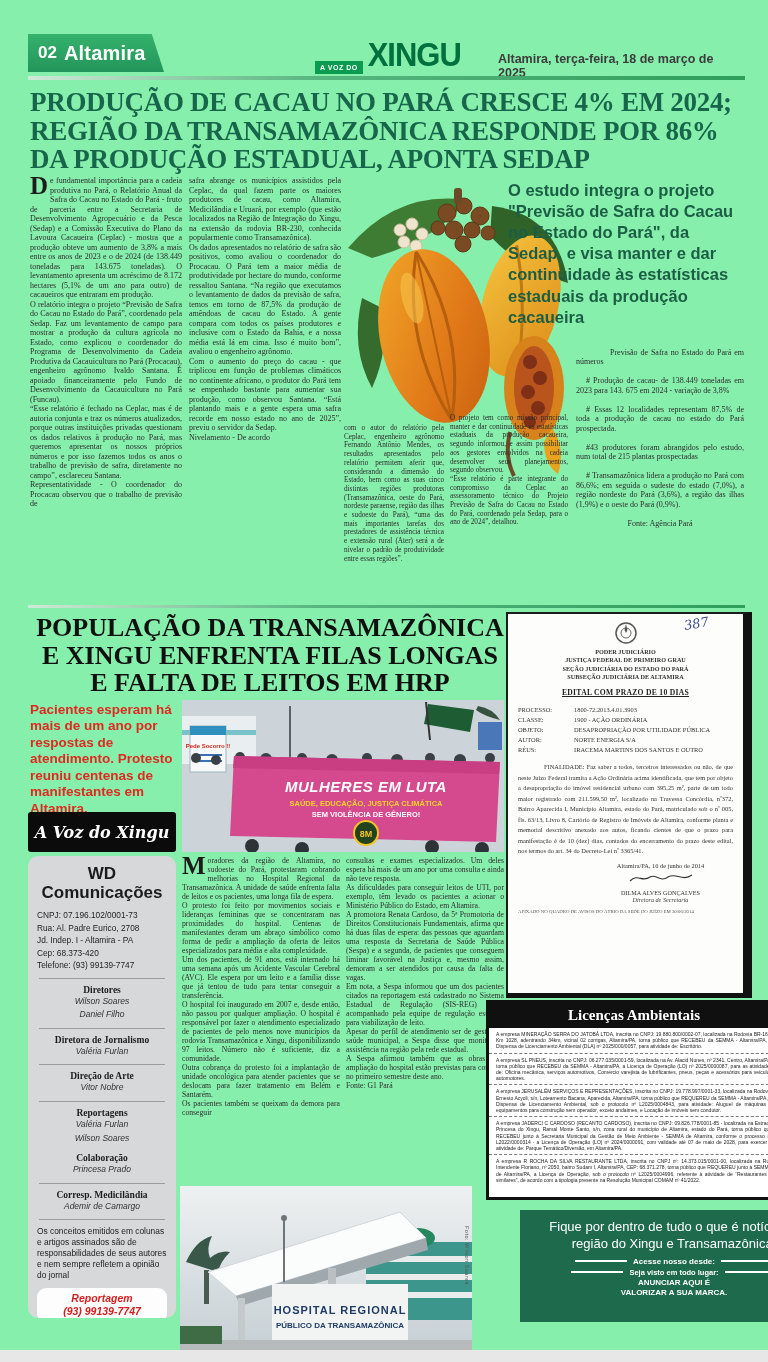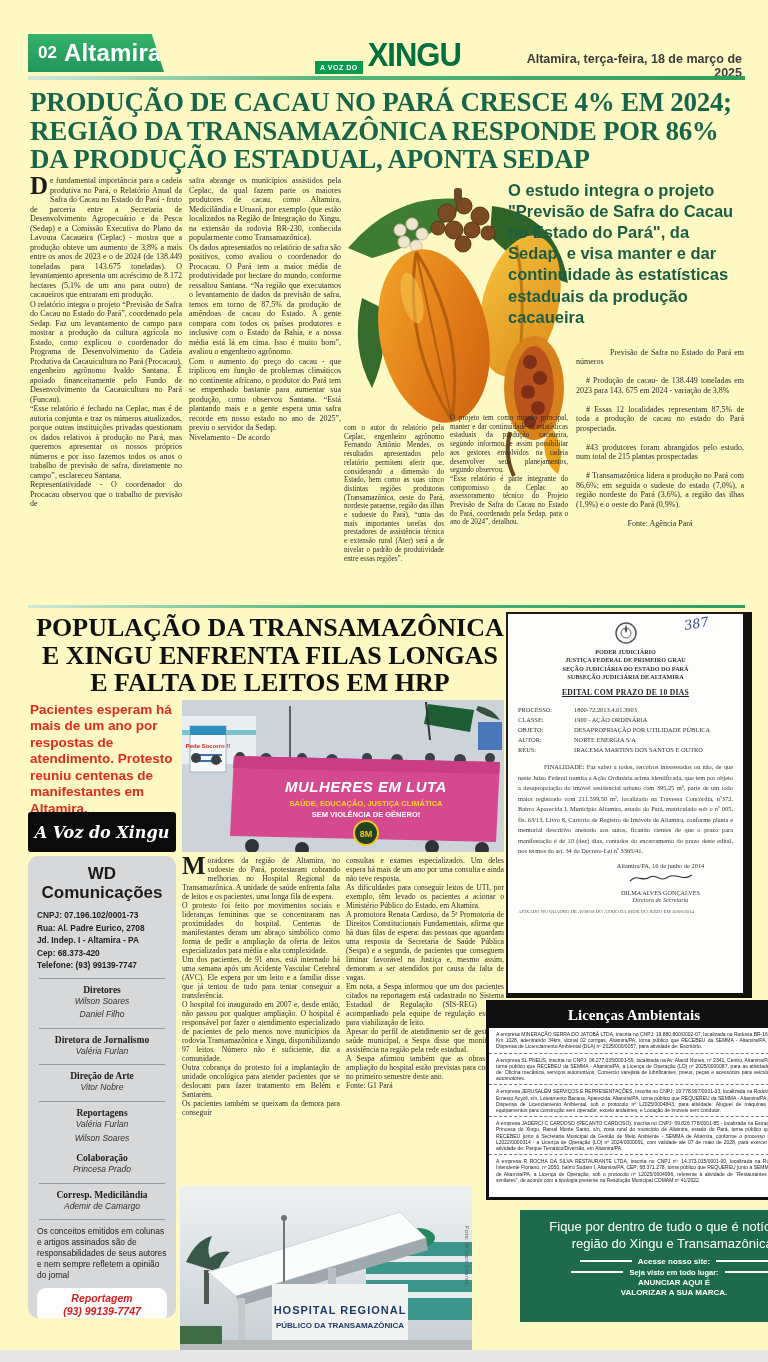--- a/index.html
+++ b/index.html
@@ -1,44 +1,44 @@
 <!DOCTYPE html>
 <html><head>
 <meta charset="utf-8">
 <style>
   * { margin:0; padding:0; box-sizing:border-box; }
   html,body { background:#888; }
   .page {
     position:relative; width:768px; height:1362px; margin:0 auto;
-    background:#fef9c3; overflow:hidden;
+    background:#86efac; overflow:hidden;
     font-family:"Liberation Serif", serif; color:#222;
   }
   .abs { position:absolute; }
 
   
   .badge {
     left:28px; top:34px; width:136px; height:38px;
     background:linear-gradient(180deg,#36b26c,#22955a);
     clip-path:polygon(0 0,91% 0,100% 100%,0 100%);
     display:flex; align-items:center; gap:7px; padding-left:10px;
     font-family:"Liberation Sans",sans-serif; color:#fff;
   }
   .badge .num { font-size:17px; font-weight:800; }
-  .badge .sec { font-size:24px; font-weight:700; letter-spacing:.2px; }
+  .badge .sec { font-size:20px; font-weight:700; letter-spacing:.2px; }
   .masthead { left:288px; top:40px; width:200px; height:34px; display:flex; align-items:flex-end; justify-content:center; gap:5px; }
   .masthead .pre {
     background:#0a9a50; color:#fff; font-family:"Liberation Sans",sans-serif;
     font-size:7px; font-weight:800; padding:3px 5px; letter-spacing:.5px;
   }
   .masthead .name {
     font-family:"Liberation Sans",sans-serif; font-size:31px; font-weight:800;
     color:#00713e; letter-spacing:-1px; transform:scaleY(1.05);
   }
   .dateline {
-    left:498px; top:52px; width:244px; text-align:right;
+    left:498px; top:52px; width:244px; 
     font-family:"Liberation Sans",sans-serif; font-size:12.5px; font-weight:600; color:#3c3c3c;
   }
   .greenrule { height:4px; background:linear-gradient(90deg,#cfe9d8,#57b67f 40%,#2e9e5b); }
 
   
   .headline1 {
     left:30px; top:88px; width:708px; text-align:left;
     font-size:27px; line-height:1.06; font-weight:700; color:#17654a;
     white-space:pre-line; letter-spacing:-0.3px;
   }
@@ -74,21 +74,21 @@
     left:28px; top:812px; width:148px; height:40px; background:#0b0b0b; border-radius:3px;
     display:flex; align-items:center; justify-content:center;
     color:#fff; font-family:"DejaVu Serif",serif; font-style:italic; font-weight:700; font-size:16px;
   }
   .expediente {
     left:28px; top:856px; width:148px; height:462px;
     background:#d7d8da; border-radius:10px; padding:9px 9px 6px 9px;
     font-family:"Liberation Sans",sans-serif; overflow:hidden;
   }
   .expediente .company { text-align:center; font-size:17px; font-weight:800; line-height:1.1; color:#1b1b1b; white-space:pre-line; }
-  .expediente .info { margin-top:7px; font-size:8.3px; font-weight:700; line-height:1.5; color:#222; white-space:pre-line; }
+  .expediente .info { margin-top:7px; font-size:8.3px; font-weight:400; line-height:1.5; color:#222; white-space:pre-line; }
   .exp-div { border-top:1.5px solid #9a9b9e; margin:6px 2px; }
   .role-title { text-align:center; font-family:"Liberation Serif",serif; font-weight:700; font-size:9.5px; color:#1c1c1c; }
   .role-names { text-align:center; font-style:italic; font-size:8.5px; line-height:1.6; color:#333; white-space:pre-line; }
   .disclaimer { font-size:8.4px; line-height:1.3; color:#222; margin-top:2px; }
   .pill {
     background:#fdfdfd; border-radius:9px; margin-top:7px; padding:4px 2px;
     text-align:center; font-style:italic; font-weight:800; color:#d61f1f; font-size:10.5px; line-height:1.25;
   }
 
   
@@ -439,21 +439,21 @@
     <div class="notice">A empresa SL PNEUS, inscrita no CNPJ: 06.277.035/0001-59, localizada na Av. Alacid Nunes, nº 2341, Centro, Altamira/PA, torna público que RECEBEU da SEMMA - Altamira/PA, a Licença de Operação (LO) nº 2025/0000087, para as atividades de: Oficina mecânica, serviços automotivos, Comércio varejista de lubrificantes, pneus, peças e acessórios para veículos automotores.</div>
     <div class="notice">A empresa JERUSALÉM SERVIÇOS E REPRESENTAÇÕES, inscrita no CNPJ: 19.778.997/0001-33, localizada na Rodovia Ernesto Acyoli, s/n, Loteamento Bacana, Aparecida, Altamira/PA, torna público que REQUEREU da SEMMA - Altamira/PA, a Dispensa de Licenciamento Ambiental, sob o protocolo nº L2025/0004843, para atividade: Aluguel de máquinas e equipamentos para construção sem operador, exceto andaimes, e Locação de imóveis sem condutor.</div>
     <div class="notice">A empresa JADERCI C CARDOSO (RECANTO CARDOSO), inscrita no CNPJ: 09.826.778/0001-85 - localizada na Estrada Princesa do Xingu, Ramal Monte Santo, s/n, zona rural do município de Altamira, estado do Pará, torna público que RECEBEU junto à Secretaria Municipal da Gestão de Meio Ambiente - SEMMA de Altamira, conforme o processo nº L2022/0000314 - a Licença de Operação (LO) nº 2024/0000091, com validade até 07 de maio de 2028, para exercer a atividade de: Parque Temático/Diversão, em Altamira/PA.</div>
     <div class="notice">A empresa R ROCHA DA SILVA RESTAURANTE LTDA, inscrita no CNPJ nº: 14.373.015/0001-00, localizada na Rua Intendente Floriano, nº 2050, bairro Sudam I, Altamira/PA, CEP: 68.371.278, torna público que REQUEREU junto à SEMMA de Altamira/PA, a Licença de Operação, sob o protocolo nº L2025/0004996, referente à atividade de “Restaurantes e similares”, de acordo com a tipologia presente na Resolução Municipal COMAM nº 41/2022.</div>
   </div>
 
   <div class="abs promo">
     <div class="line1">Fique por dentro de tudo o que é notícia na região do Xingu e Transamazônica.</div>
     <div class="labrow">
       <span class="rule"></span>
-      <span class="lab">Acesse nosso site:</span>
+      <span class="lab">Acesse nosso desde:</span>
       <span class="rule"></span>
     </div>
     <div class="labrow" style="margin-top:2px;">
       <span class="rule"></span>
       <span class="lab" style="font-size:7.5px;">Seja visto em todo lugar:</span>
       <span class="rule"></span>
     </div>
     <div class="tagline">ANUNCIAR AQUI É
 VALORIZAR A SUA MARCA.</div>
   </div>

